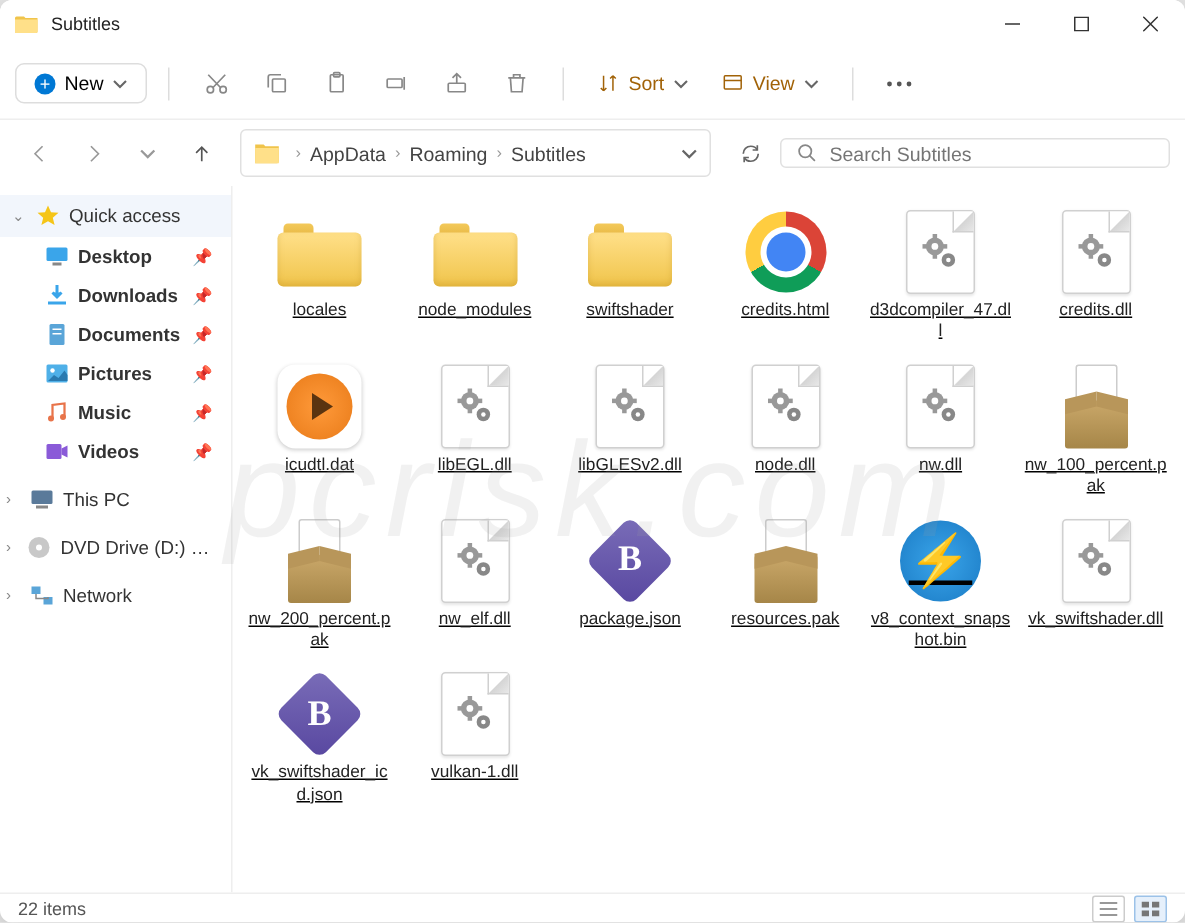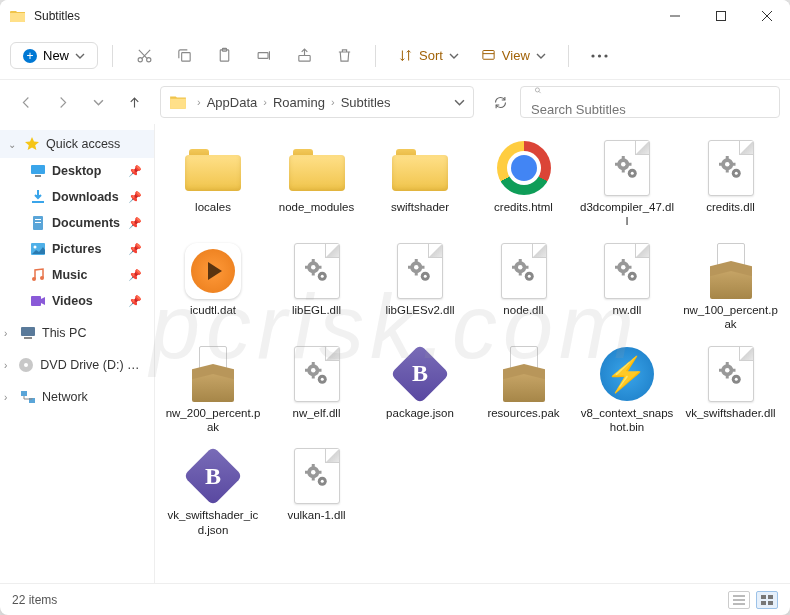--- a/index.html
+++ b/index.html
@@ -25,43 +25,43 @@
 
 
 .navrow { height: 44px; display:flex; align-items:center; padding:0 10px; gap:4px; }
 .nav-btn { width:32px; height:32px; display:flex; align-items:center; justify-content:center; border-radius:4px; color:#999; cursor:pointer; }
 .nav-btn.enabled{ color:#555; }
 .breadcrumb { flex:1; height:32px; border:1px solid #e0e0e0; border-radius:4px; display:flex; align-items:center; padding:0 8px; gap:4px; font-size:13px; color:#444; margin:0 6px; }
 .bc-folder { width:18px;height:18px; margin-right:4px;}
 .bc-sep { color:#999; font-size:11px; margin:0 2px;}
 .bc-end { margin-left:auto; display:flex; gap:10px; color:#666;}
 .refresh { width:32px;height:32px;display:flex;align-items:center;justify-content:center;color:#666;cursor:pointer;}
-.search { width:260px; height:32px; border:1px solid #e0e0e0; border-radius:4px; display:flex; align-items:flex-start; padding:0 10px; gap:8px; color:#888; font-size:13px;flex-direction:column;}
+.search { width:260px; height:20px; border:1px solid #e0e0e0; border-radius:4px; display:flex; align-items:center; padding:0 10px; gap:8px; color:#888; font-size:13px;}
 .search input { border:none; outline:none; flex:1; font-size:13px; background:transparent; }
 
 
 .body { flex:1; display:flex; overflow:hidden; }
 .sidebar { width:155px; border-right:1px solid #eee; padding:6px 0; overflow-y:auto; }
 .side-item { display:flex; align-items:center; gap:6px; padding:5px 12px; font-size:12.5px; color:#333; cursor:pointer; }
 .side-item.top { background:#f2f6fc; padding:6px 8px; }
 .side-caret { width:10px; color:#888; font-size:10px;}
 .side-icon { width:16px; height:16px; flex-shrink:0; }
 .side-pin { margin-left:auto; color:#bbb; font-size:11px;}
 .side-sub { padding-left:30px;font-weight:bold;}
 .side-group { padding-left:18px; margin-top:6px;}
 
 
-.content { flex:1; overflow-y:auto; padding:10px 8px; }
+.content { flex:1; overflow-y:auto; padding:10px 8px;text-decoration:underline; }
 .grid { display:grid; grid-template-columns: repeat(6, 1fr); gap:4px 2px; }
 .item { display:flex; flex-direction:column; align-items:center; cursor:pointer; padding:4px 2px; border-radius:4px; width:100px;}
 .thumb { width:60px; height:60px; display:flex; align-items:center; justify-content:center; }
 .item-label { font-size:11.5px; text-align:center; color:#222; line-height:1.25; margin-top:2px; word-break:break-word; max-width:96px;}
 
 
-.statusbar { height:32px; border-top:1px solid #eee; display:flex; align-items:center; padding:0 12px; font-size:12px; color:#555;}
+.statusbar { height:20px; border-top:1px solid #eee; display:flex; align-items:center; padding:0 12px; font-size:12px; color:#555;}
 .statusbar .view-icons{ margin-left:auto; display:flex; gap:6px;}
 .view-toggle{ width:22px;height:18px;border:1px solid #ccc;border-radius:2px;display:flex;align-items:center;justify-content:center;color:#777;cursor:pointer;}
 .view-toggle.active{ background:#e6f0fb; border-color:#9cc2e8;}
 
 
 .folder-glyph{ width:56px;height:46px; position:relative;}
 .folder-glyph .tab{position:absolute;top:4px;left:4px;width:20px;height:8px;background:linear-gradient(#f3c95a,#e8b945);border-radius:3px 3px 0 0;}
 .folder-glyph .body{position:absolute;top:10px;left:0;right:0;bottom:0;background:linear-gradient(#ffe089,#f0c44b);border-radius:4px;box-shadow:inset 0 -2px 4px rgba(180,130,20,0.3);}
 .page-glyph{ width:46px;height:56px;background:#fff;border:1px solid #d0d0d0;border-radius:3px;position:relative;box-shadow:0 1px 2px rgba(0,0,0,0.1);}
 .page-glyph .corner{position:absolute;top:0;right:0;width:14px;height:14px;background:linear-gradient(135deg,#fff 0%,#fff 48%,#d5d5d5 52%,#e8e8e8 100%);border-bottom:1px solid #d0d0d0;border-left:1px solid #d0d0d0;}

